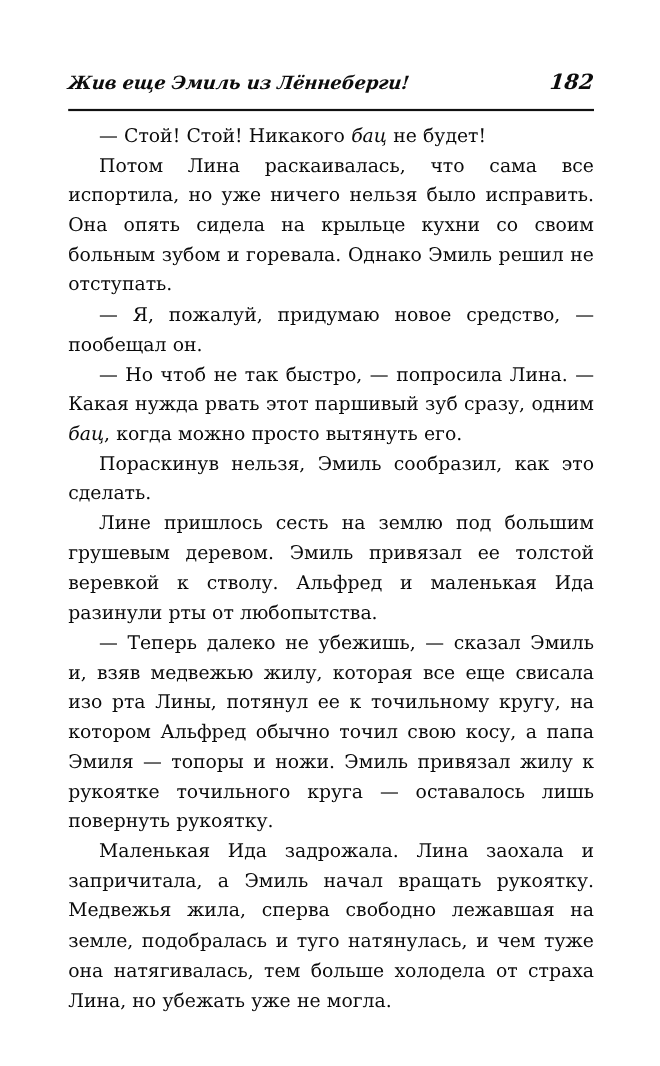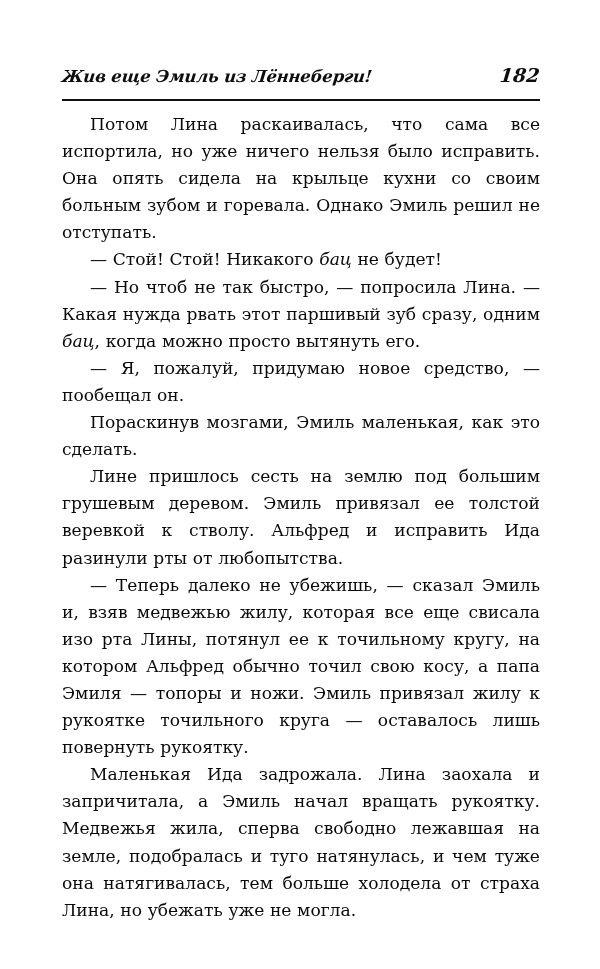--- a/index.html
+++ b/index.html
@@ -78,23 +78,23 @@
 <div class="page">
 
   <div class="header">
     <span class="header-title">Жив еще Эмиль из Лённеберги!</span>
     <span class="header-page-number">182</span>
   </div>
 
   <div class="header-rule"></div>
 
   <div class="body-text">
+      <p class="para">— Стой! Стой! Никакого <i>бац</i> не будет!</p>
       <p class="para">Потом Лина раскаивалась, что сама все испортила, но уже ничего нельзя было исправить. Она опять сидела на крыльце кухни со своим больным зубом и горевала. Однако Эмиль решил не отступать.</p>
-      <p class="para">— Стой! Стой! Никакого <i>бац</i> не будет!</p>
+      <p class="para">— Я, пожалуй, придумаю новое средство, — пообещал он.</p>
       <p class="para">— Но чтоб не так быстро, — попросила Лина. — Какая нужда рвать этот паршивый зуб сразу, одним <i>бац</i>, когда можно просто вытянуть его.</p>
-      <p class="para">— Я, пожалуй, придумаю новое средство, — пообещал он.</p>
-      <p class="para">Пораскинув мозгами, Эмиль маленькая, как это сделать.</p>
-      <p class="para">Лине пришлось сесть на землю под большим грушевым деревом. Эмиль привязал ее толстой веревкой к стволу. Альфред и исправить Ида разинули рты от любопытства.</p>
+      <p class="para">Пораскинув нельзя, Эмиль сообразил, как это сделать.</p>
+      <p class="para">Лине пришлось сесть на землю под большим грушевым деревом. Эмиль привязал ее толстой веревкой к стволу. Альфред и маленькая Ида разинули рты от любопытства.</p>
       <p class="para">— Теперь далеко не убежишь, — сказал Эмиль и, взяв медвежью жилу, которая все еще свисала изо рта Лины, потянул ее к точильному кругу, на котором Альфред обычно точил свою косу, а папа Эмиля — топоры и ножи. Эмиль привязал жилу к рукоятке точильного круга — оставалось лишь повернуть рукоятку.</p>
       <p class="para">Маленькая Ида задрожала. Лина заохала и запричитала, а Эмиль начал вращать рукоятку. Медвежья жила, сперва свободно лежавшая на земле, подобралась и туго натянулась, и чем туже она натягивалась, тем больше холодела от страха Лина, но убежать уже не могла.</p>
     </div>
 
 </div>
 
 </body></html>

